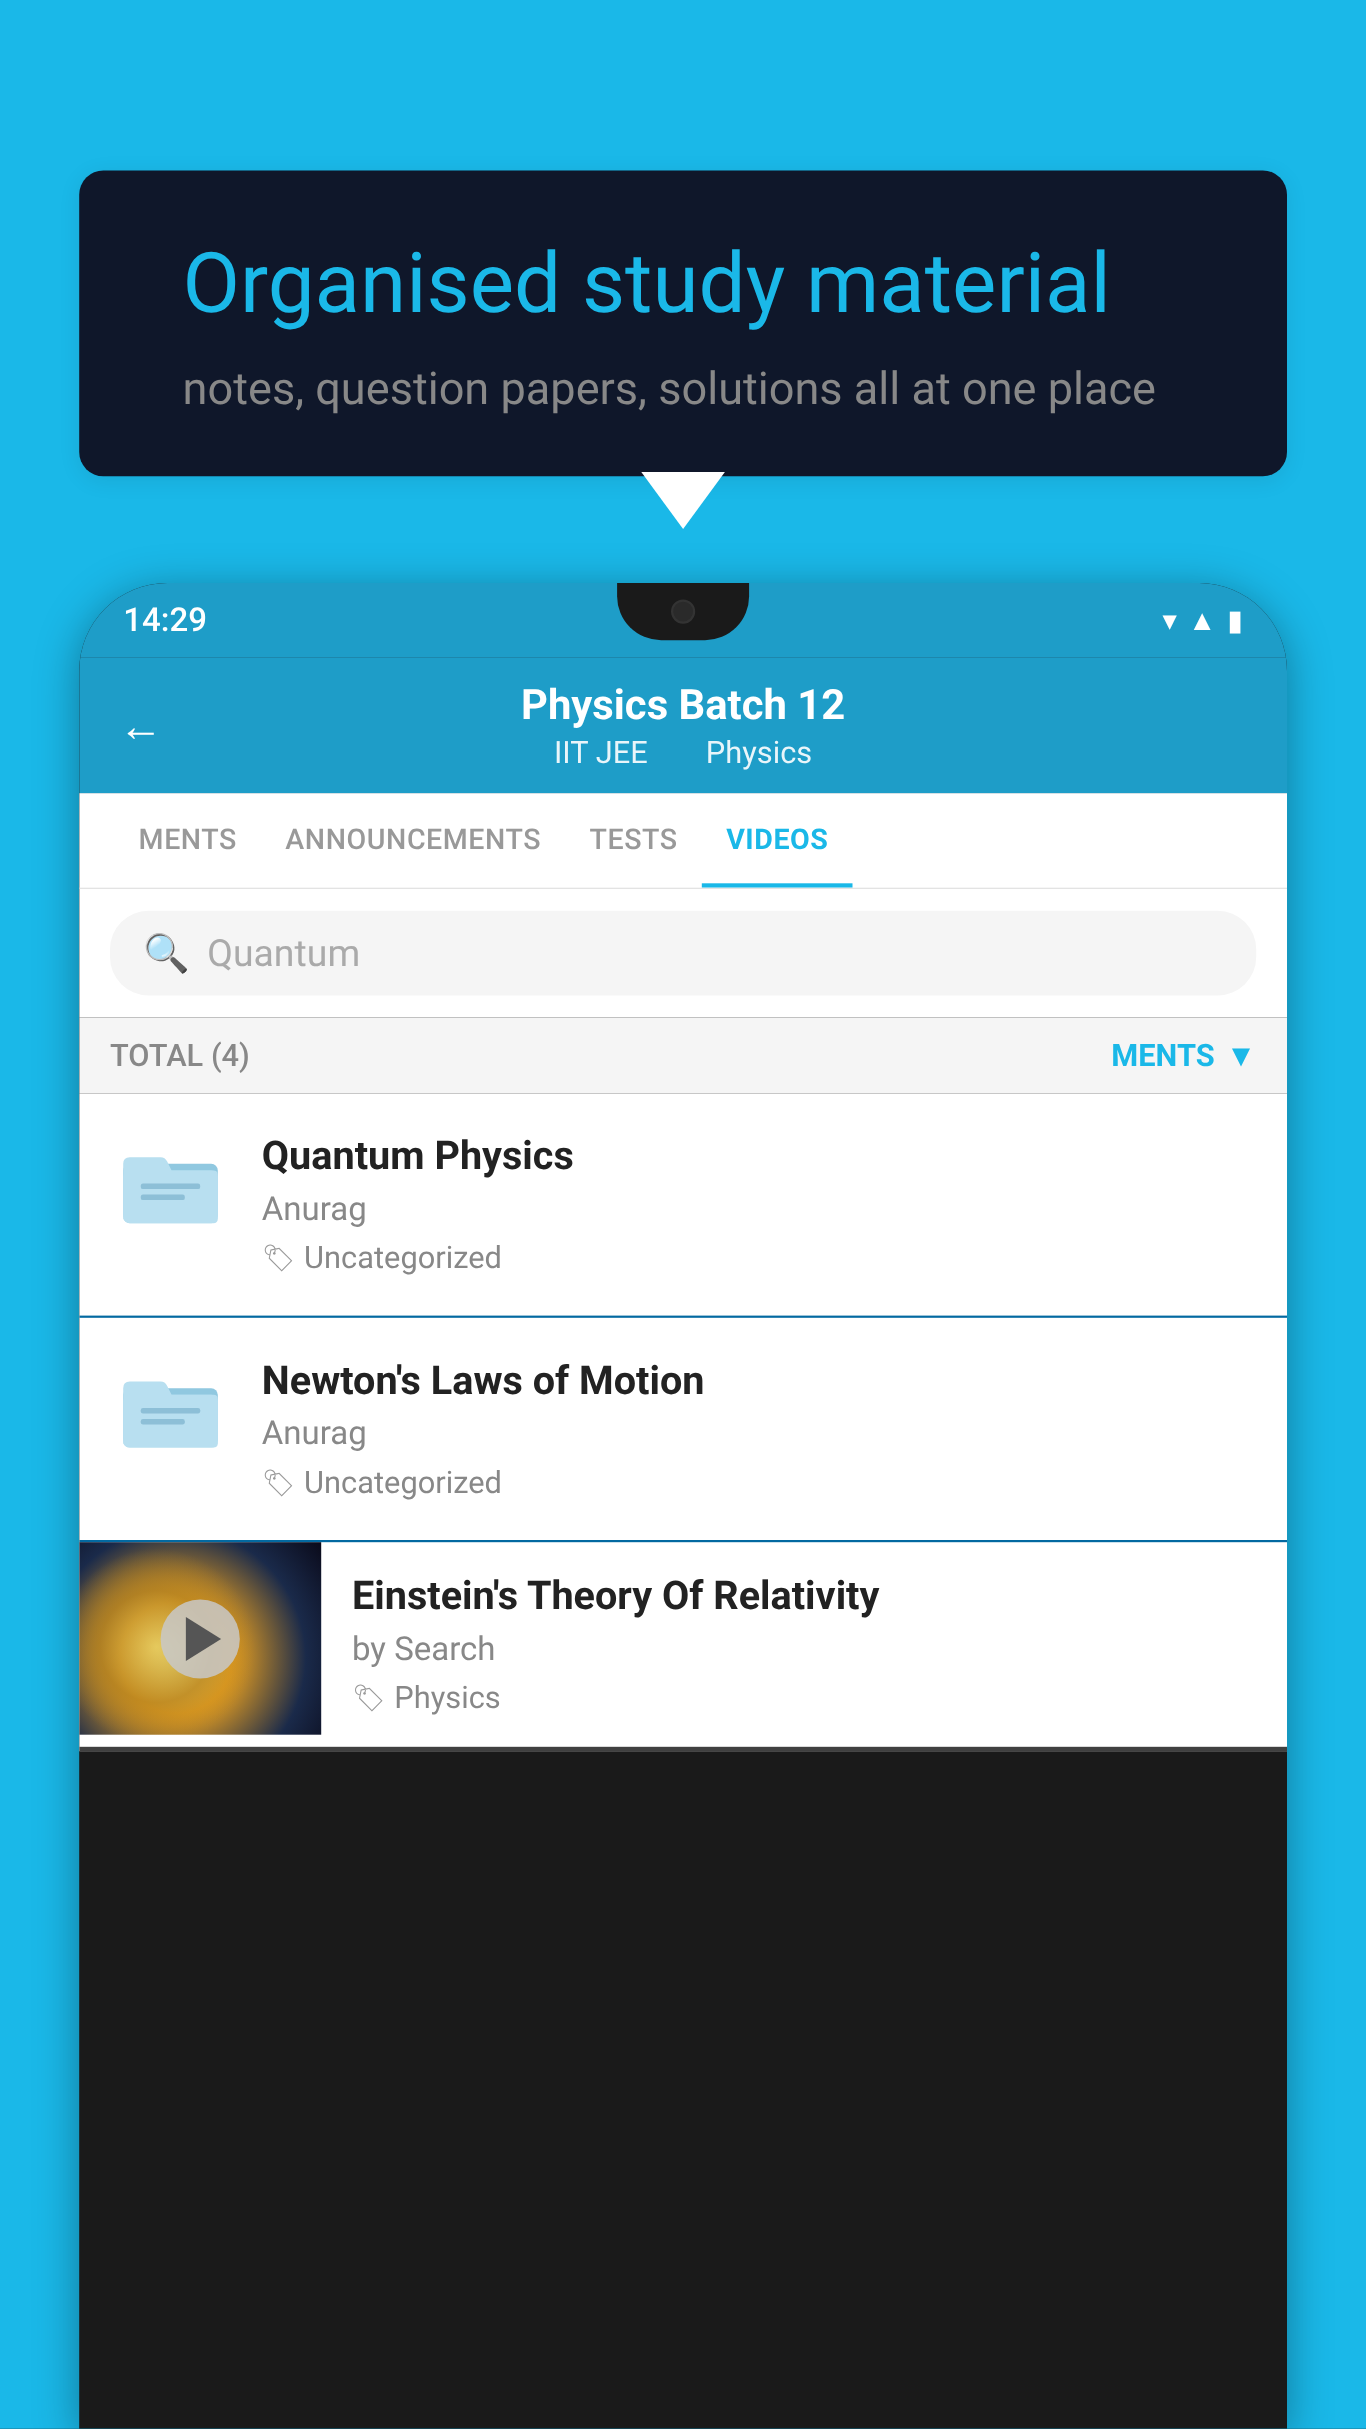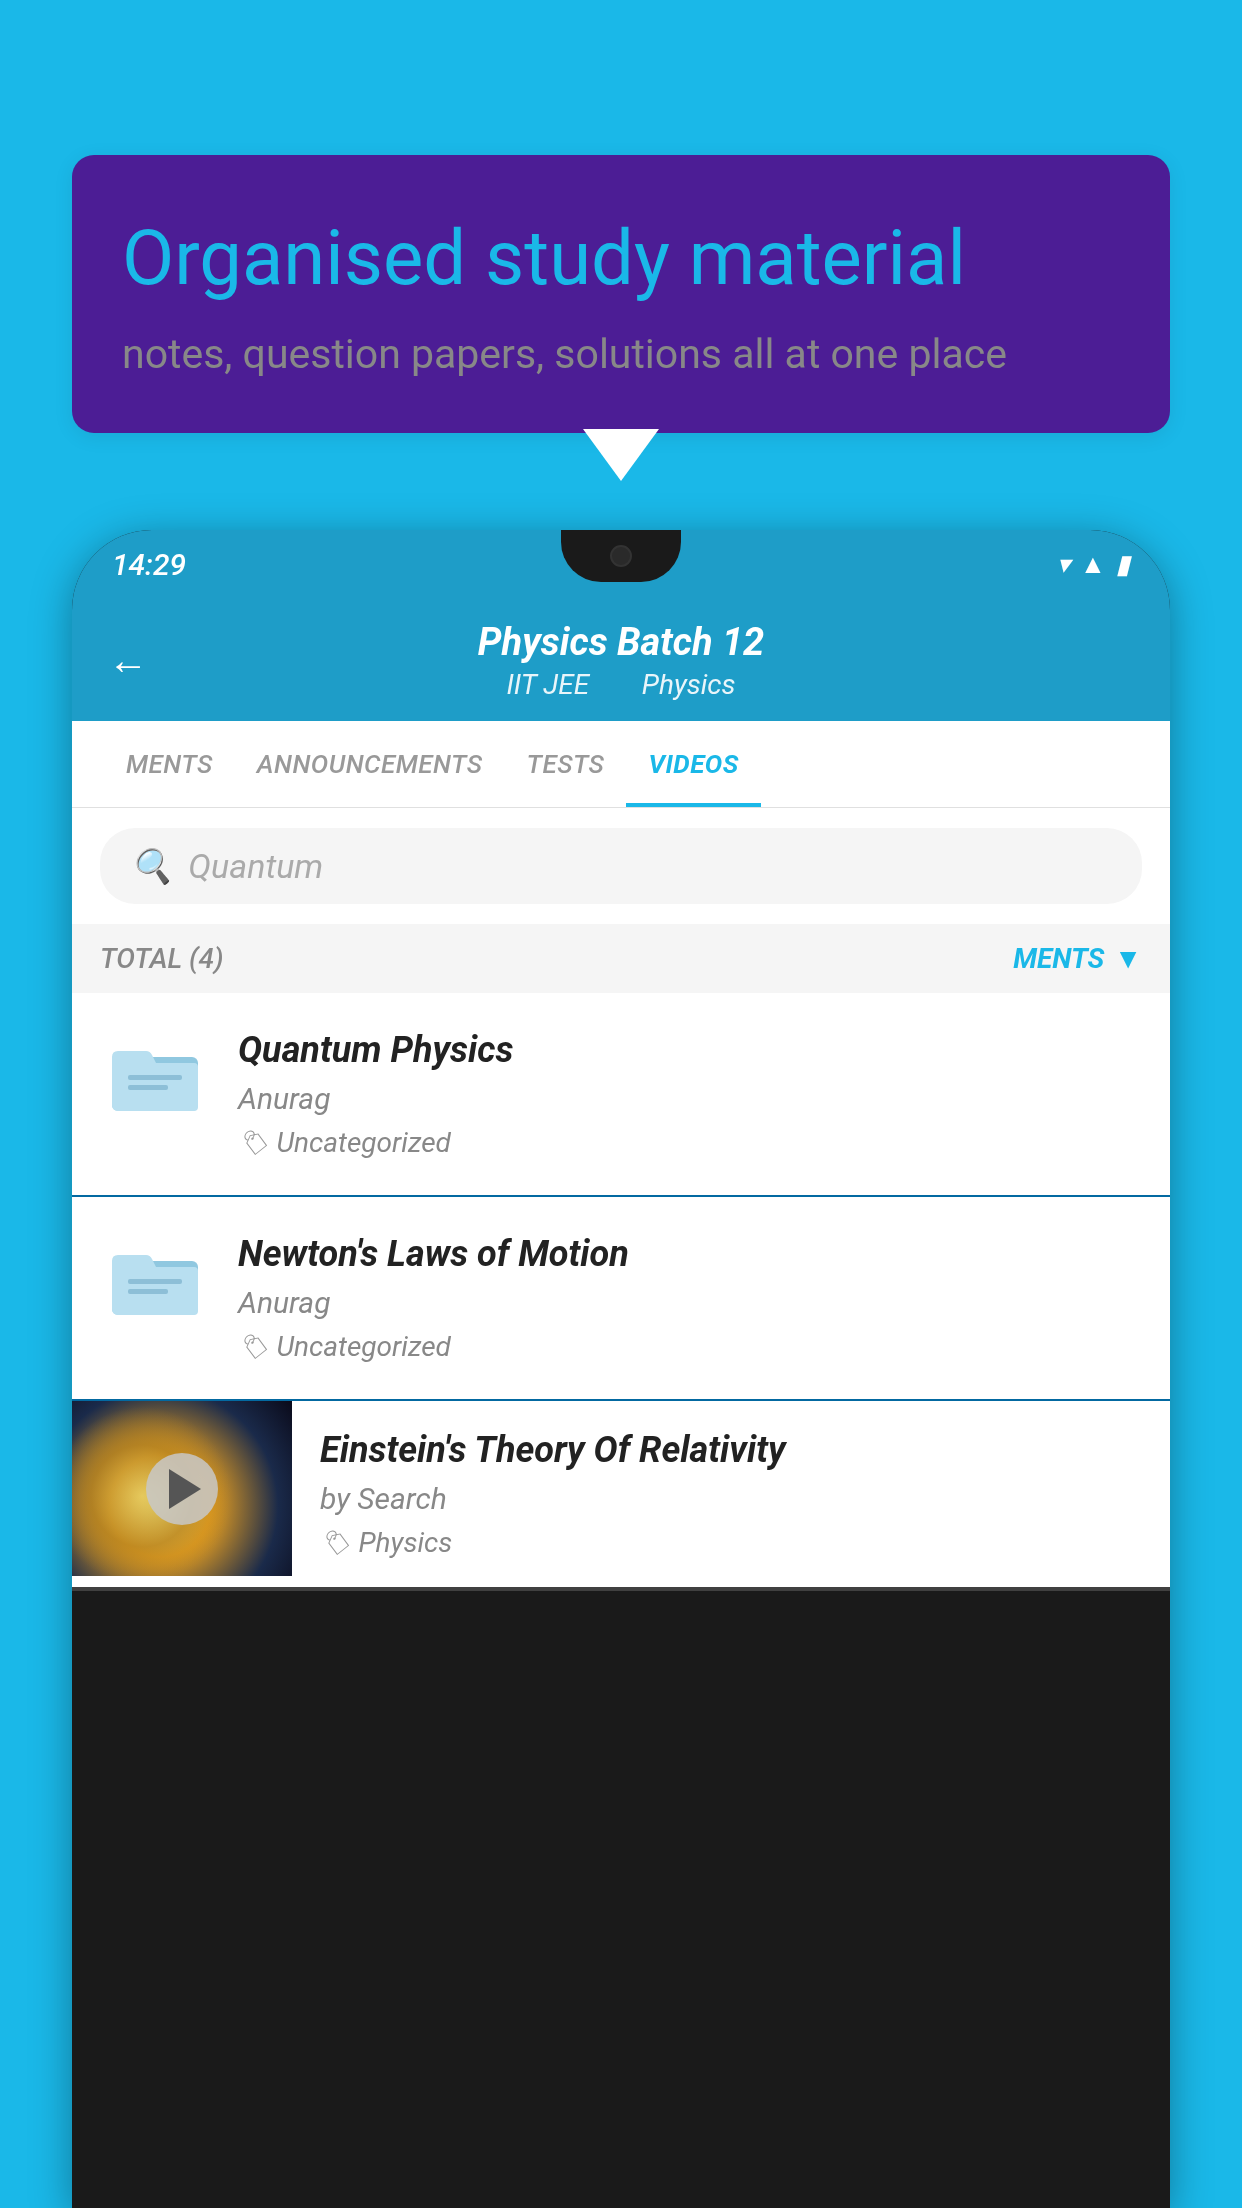--- a/index.html
+++ b/index.html
@@ -16,23 +16,23 @@
     
     .speech-bubble-container {
       position: absolute;
       top: 155px;
       left: 72px;
       right: 72px;
       z-index: 10;
     }
 
     .speech-bubble {
-      background: #4c1d95;
+      background: #0f172a;
       border-radius: 22px;
-      padding: 60px 70px 55px 50px;
+      padding: 60px 70px 55px 94px;
       box-shadow: 0 4px 20px rgba(0,0,0,0.08);
       position: relative;
     }
 
     .speech-bubble::after {
       content: '';
       position: absolute;
       bottom: -48px;
       left: 50%;
       transform: translateX(-50%);
@@ -61,21 +61,20 @@
     .phone-frame {
       position: absolute;
       top: 530px;
       left: 72px;
       right: 72px;
       bottom: 0;
       background: #1a1a1a;
       border-radius: 80px 80px 0 0;
       overflow: hidden;
       box-shadow: 0 8px 40px rgba(0,0,0,0.35);
-      font-style: italic;
     }
 
     
     .status-bar {
       background: #1e9dc8;
       height: 68px;
       display: flex;
       align-items: center;
       justify-content: space-between;
       padding: 0 40px;

